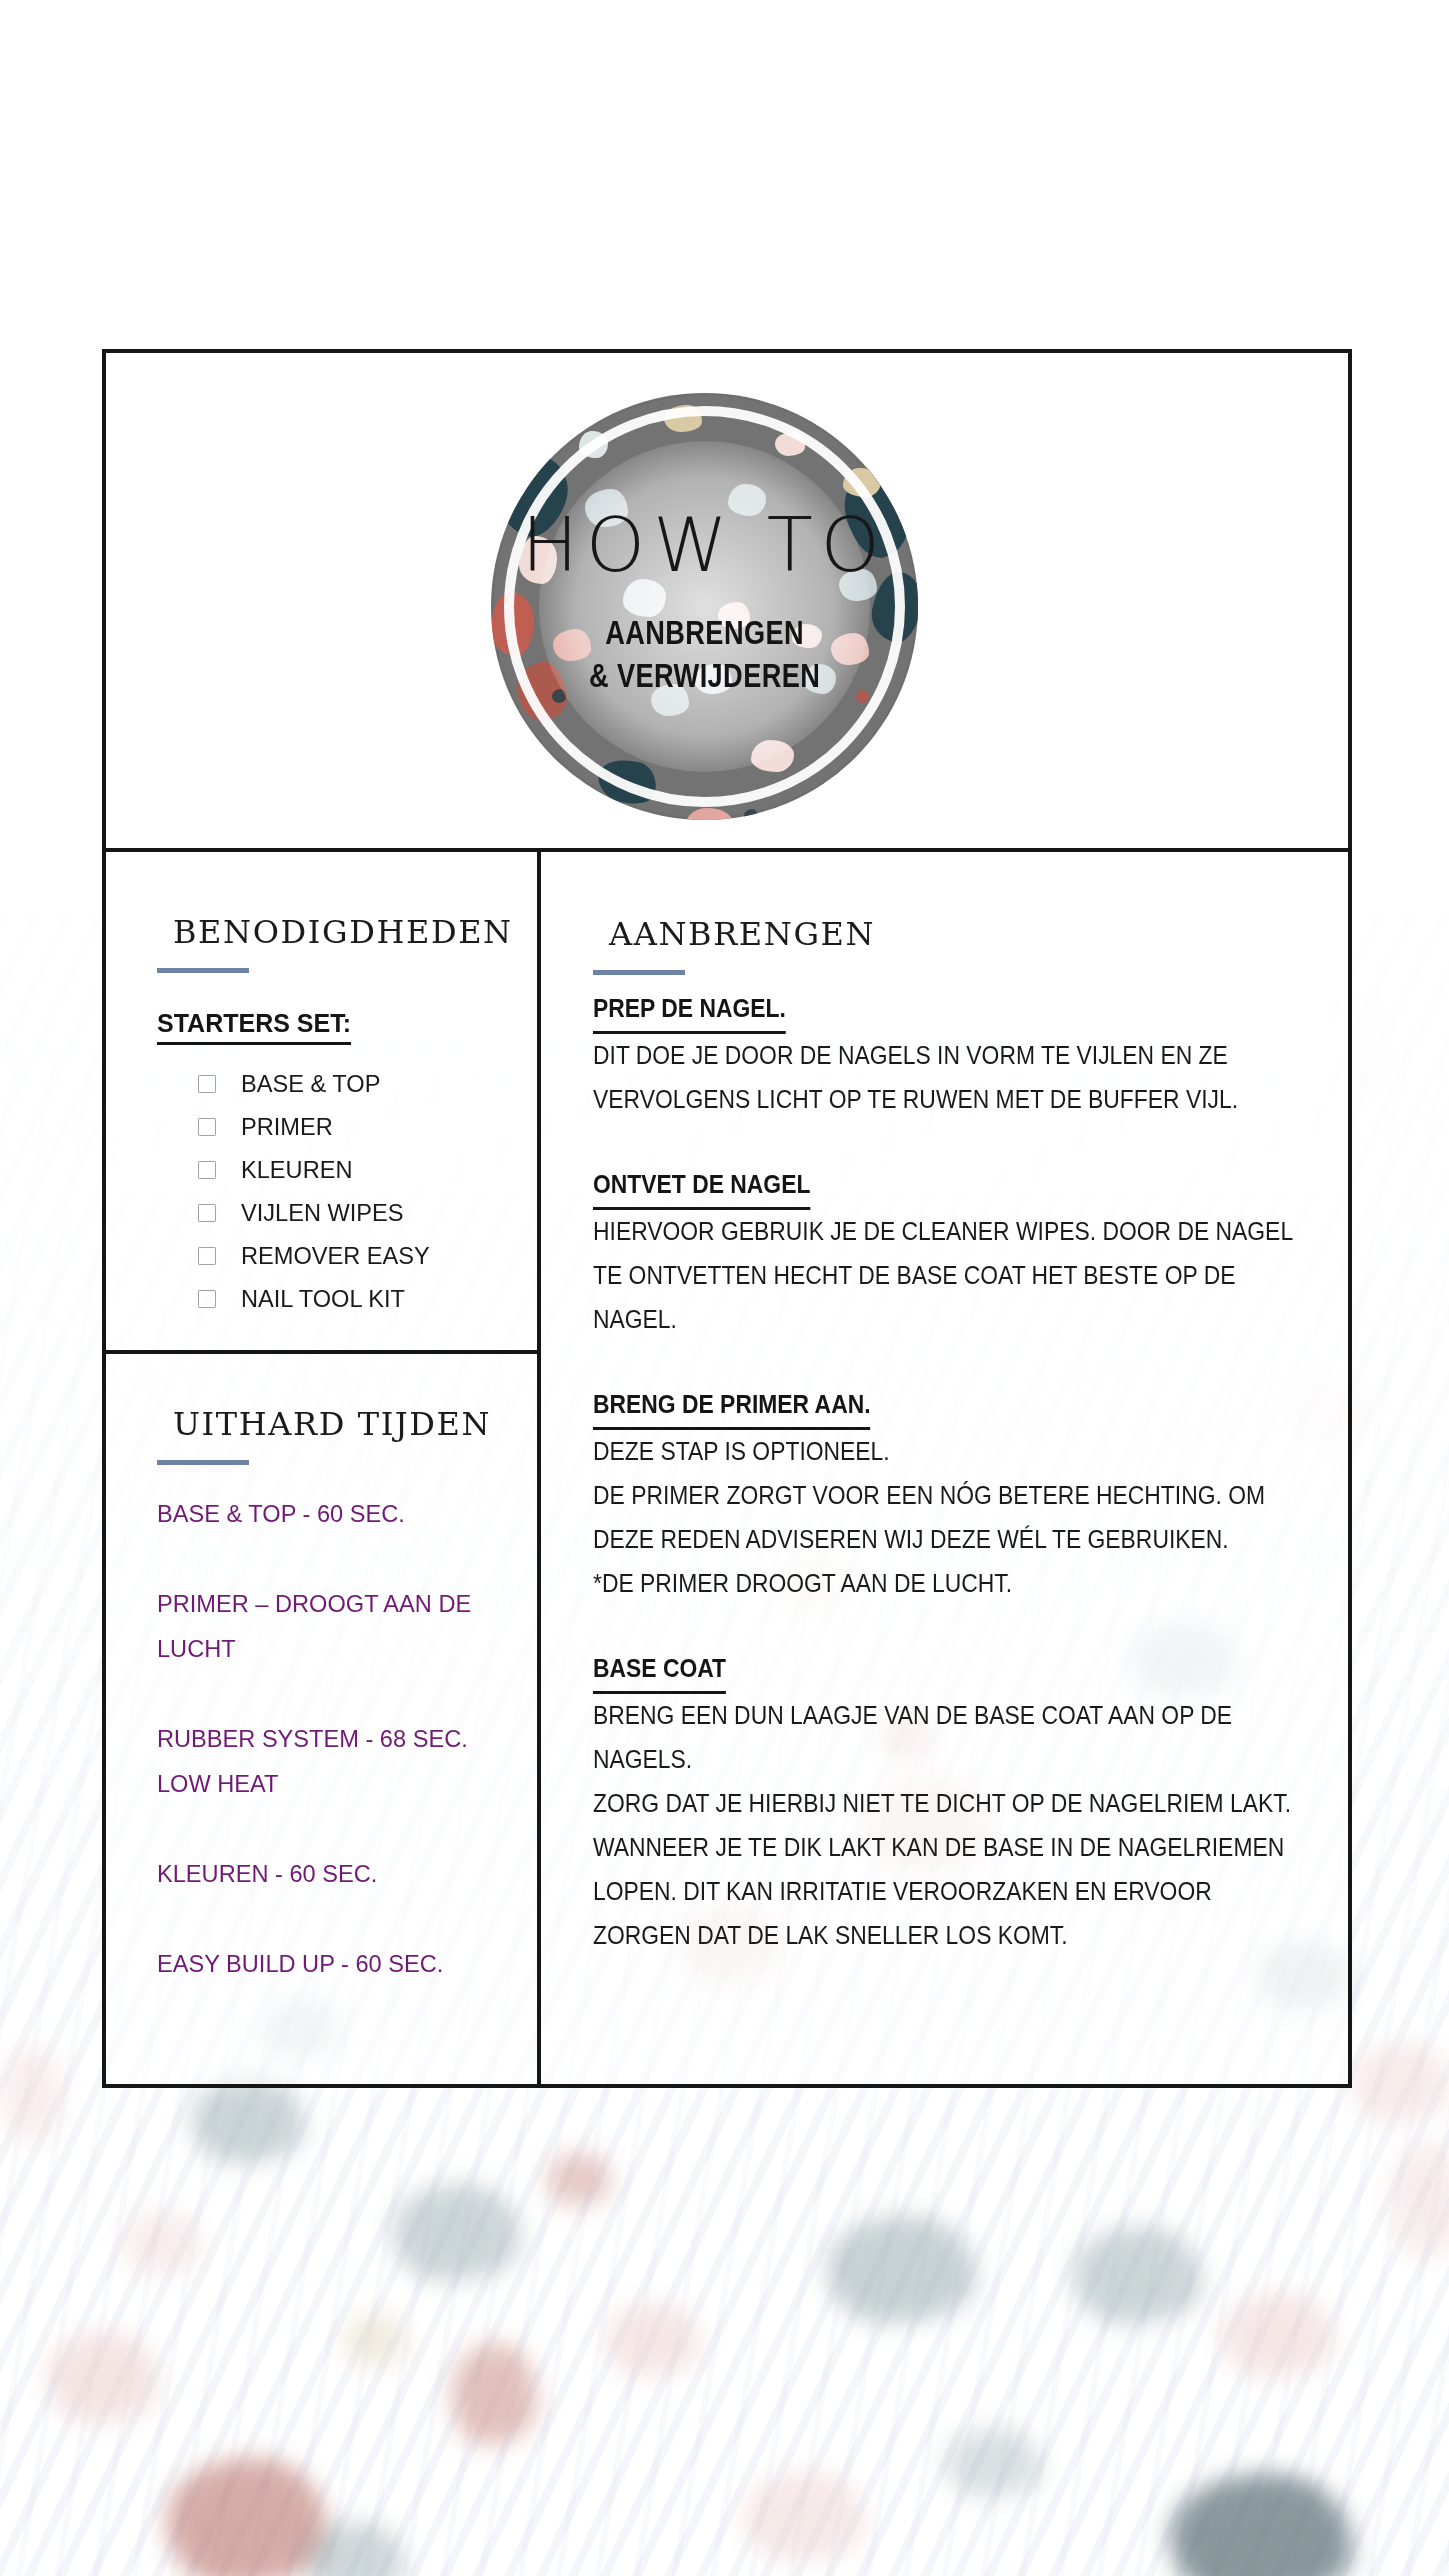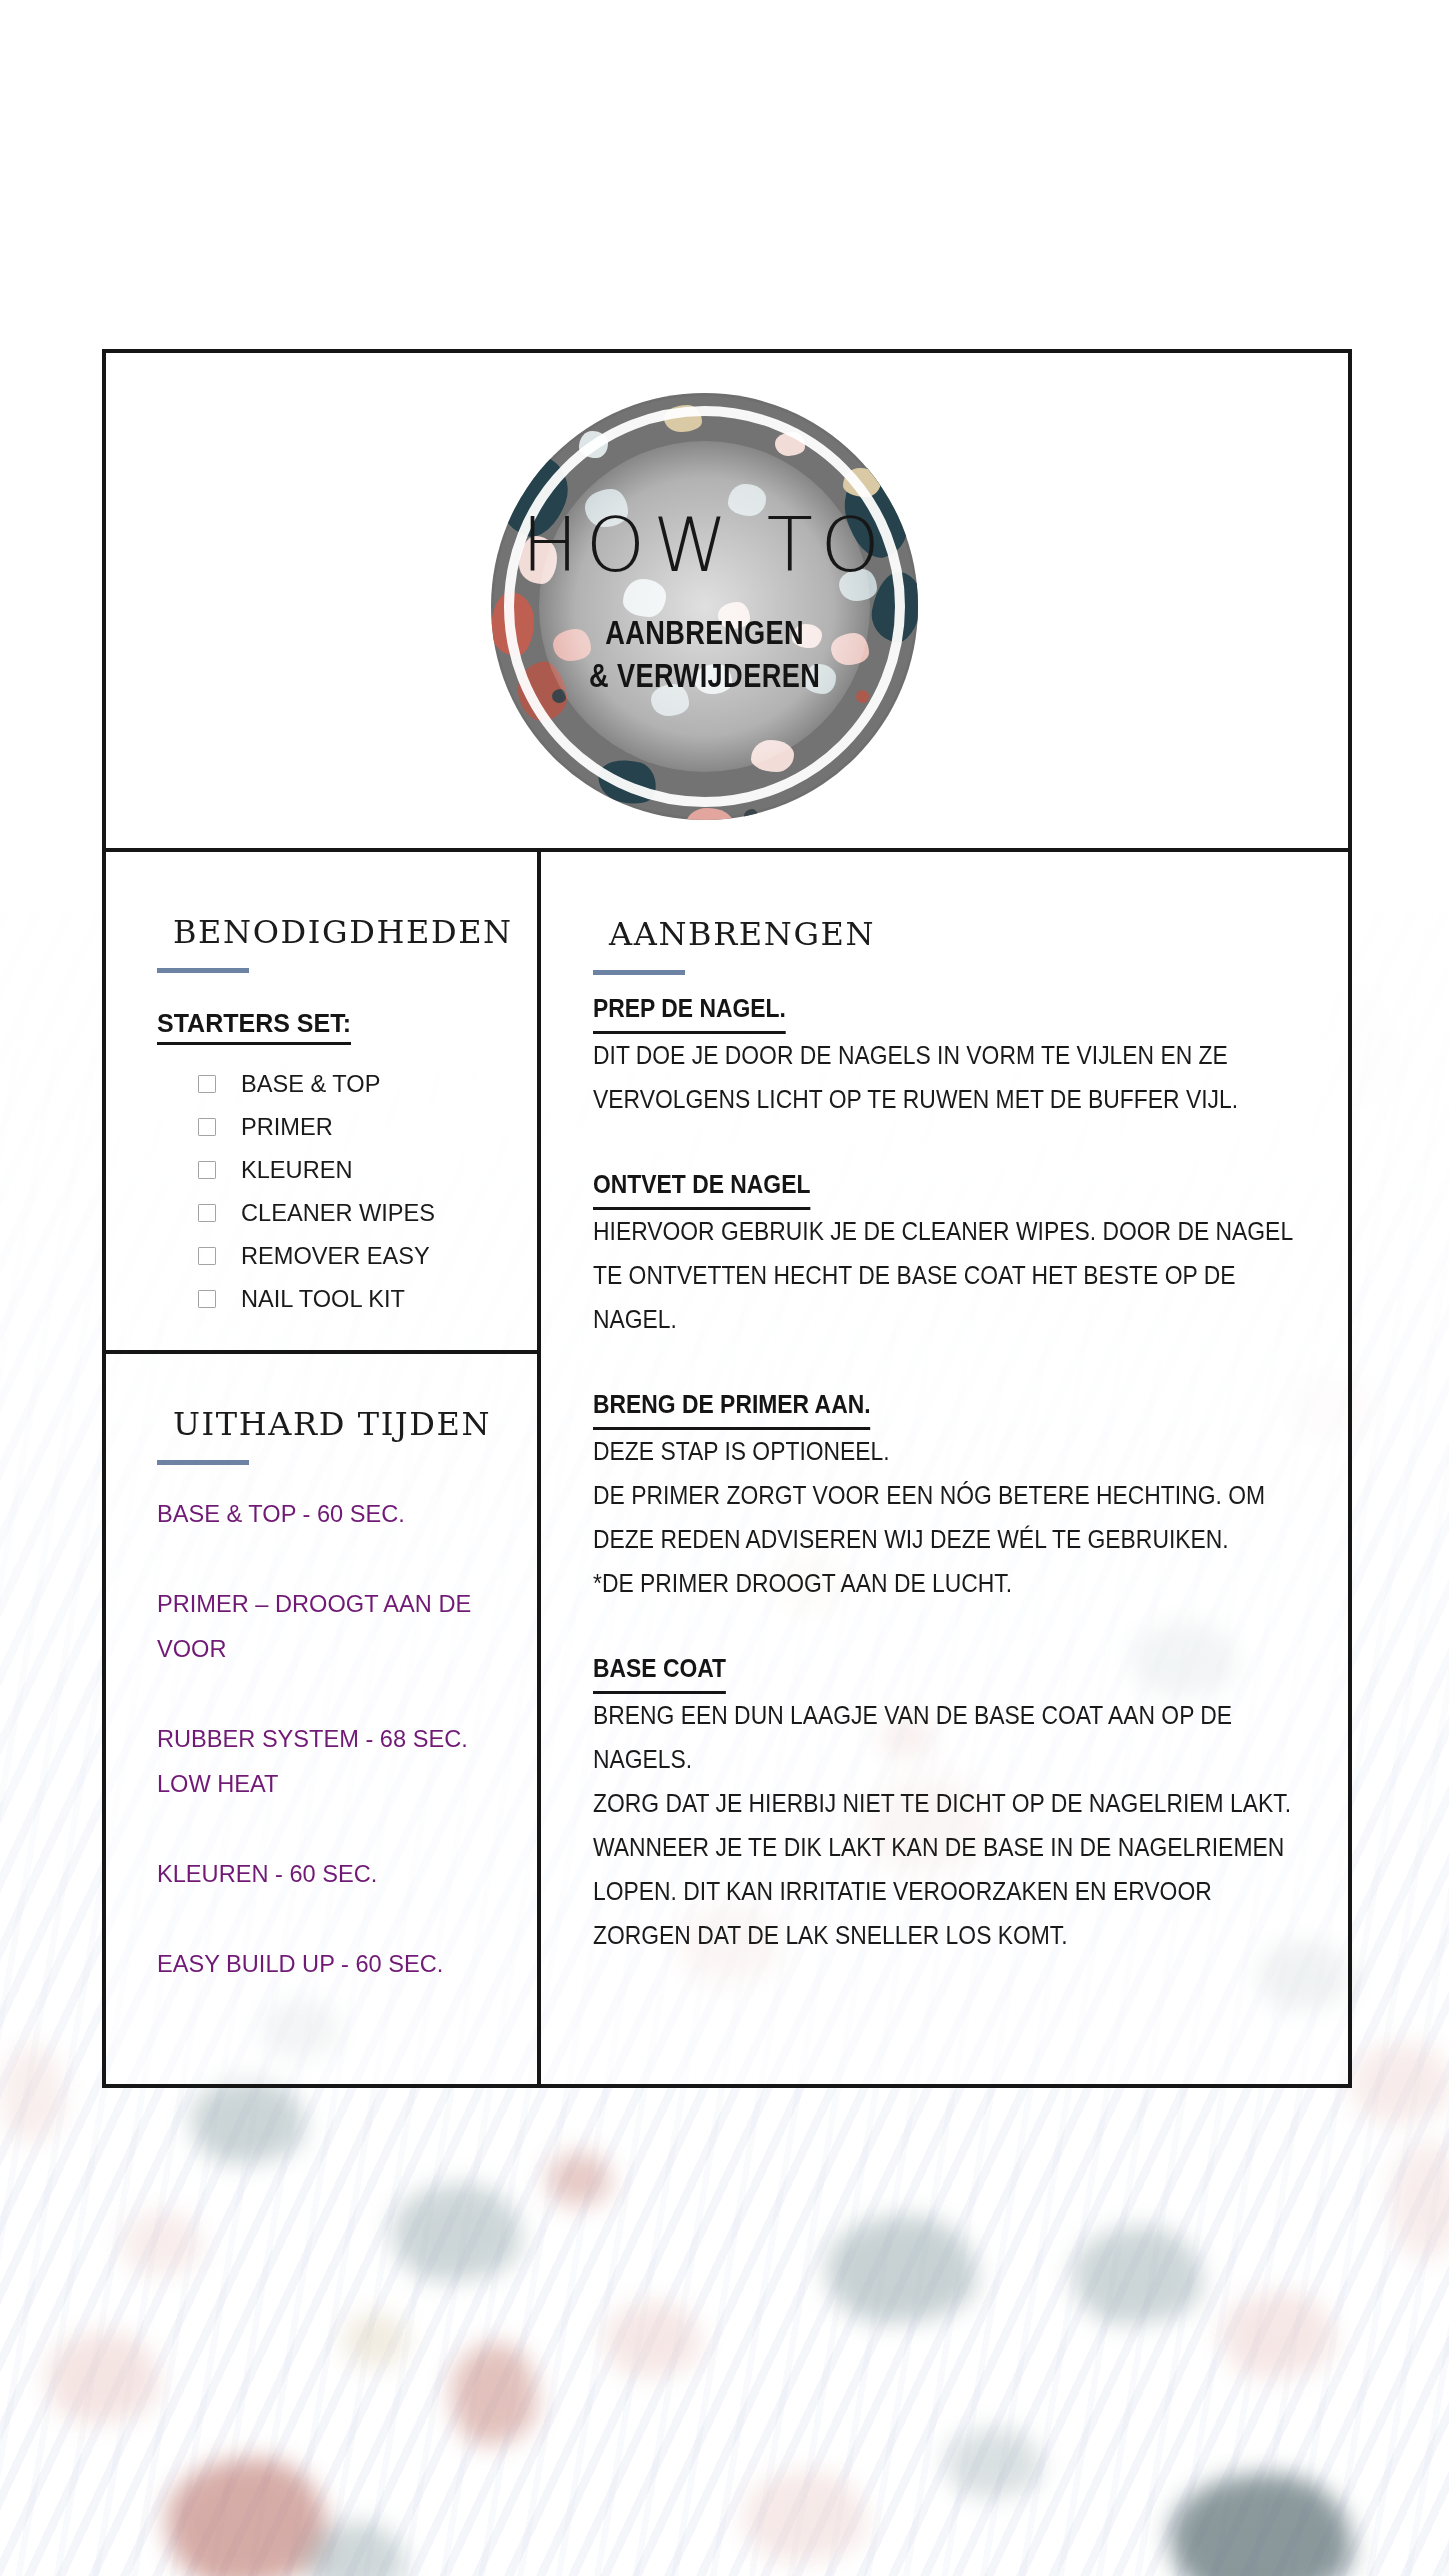--- a/index.html
+++ b/index.html
@@ -199,21 +199,21 @@
         <li class="check-row">
           <span class="checkbox"></span>
           <span>PRIMER</span>
         </li>
         <li class="check-row">
           <span class="checkbox"></span>
           <span>KLEUREN</span>
         </li>
         <li class="check-row">
           <span class="checkbox"></span>
-          <span>CLEANER WIPES</span>
+          <span>VIJLEN WIPES</span>
         </li>
         <li class="check-row">
           <span class="checkbox"></span>
           <span>REMOVER EASY</span>
         </li>
         <li class="check-row">
           <span class="checkbox"></span>
           <span>NAIL TOOL KIT</span>
         </li>
       </ul>
@@ -221,21 +221,21 @@
 
   <div class="sec sec-left-bottom">
     <h2 class="serif-h">UITHARD TIJDEN</h2>
     <div class="accent-bar" style="background: rgb(109, 131, 163);"></div>
     <div class="cure-list" id="cures">
         <div class="cure-entry">
           <div class="cure-line">BASE &amp; TOP - 60 SEC.</div>
         </div>
         <div class="cure-entry">
           <div class="cure-line">PRIMER – DROOGT AAN DE</div>
-          <div class="cure-line">VOOR</div>
+          <div class="cure-line">LUCHT</div>
         </div>
         <div class="cure-entry">
           <div class="cure-line">RUBBER SYSTEM - 68 SEC.</div>
           <div class="cure-line">LOW HEAT</div>
         </div>
         <div class="cure-entry">
           <div class="cure-line">KLEUREN - 60 SEC.</div>
         </div>
         <div class="cure-entry">
           <div class="cure-line">EASY BUILD UP - 60 SEC.</div>

